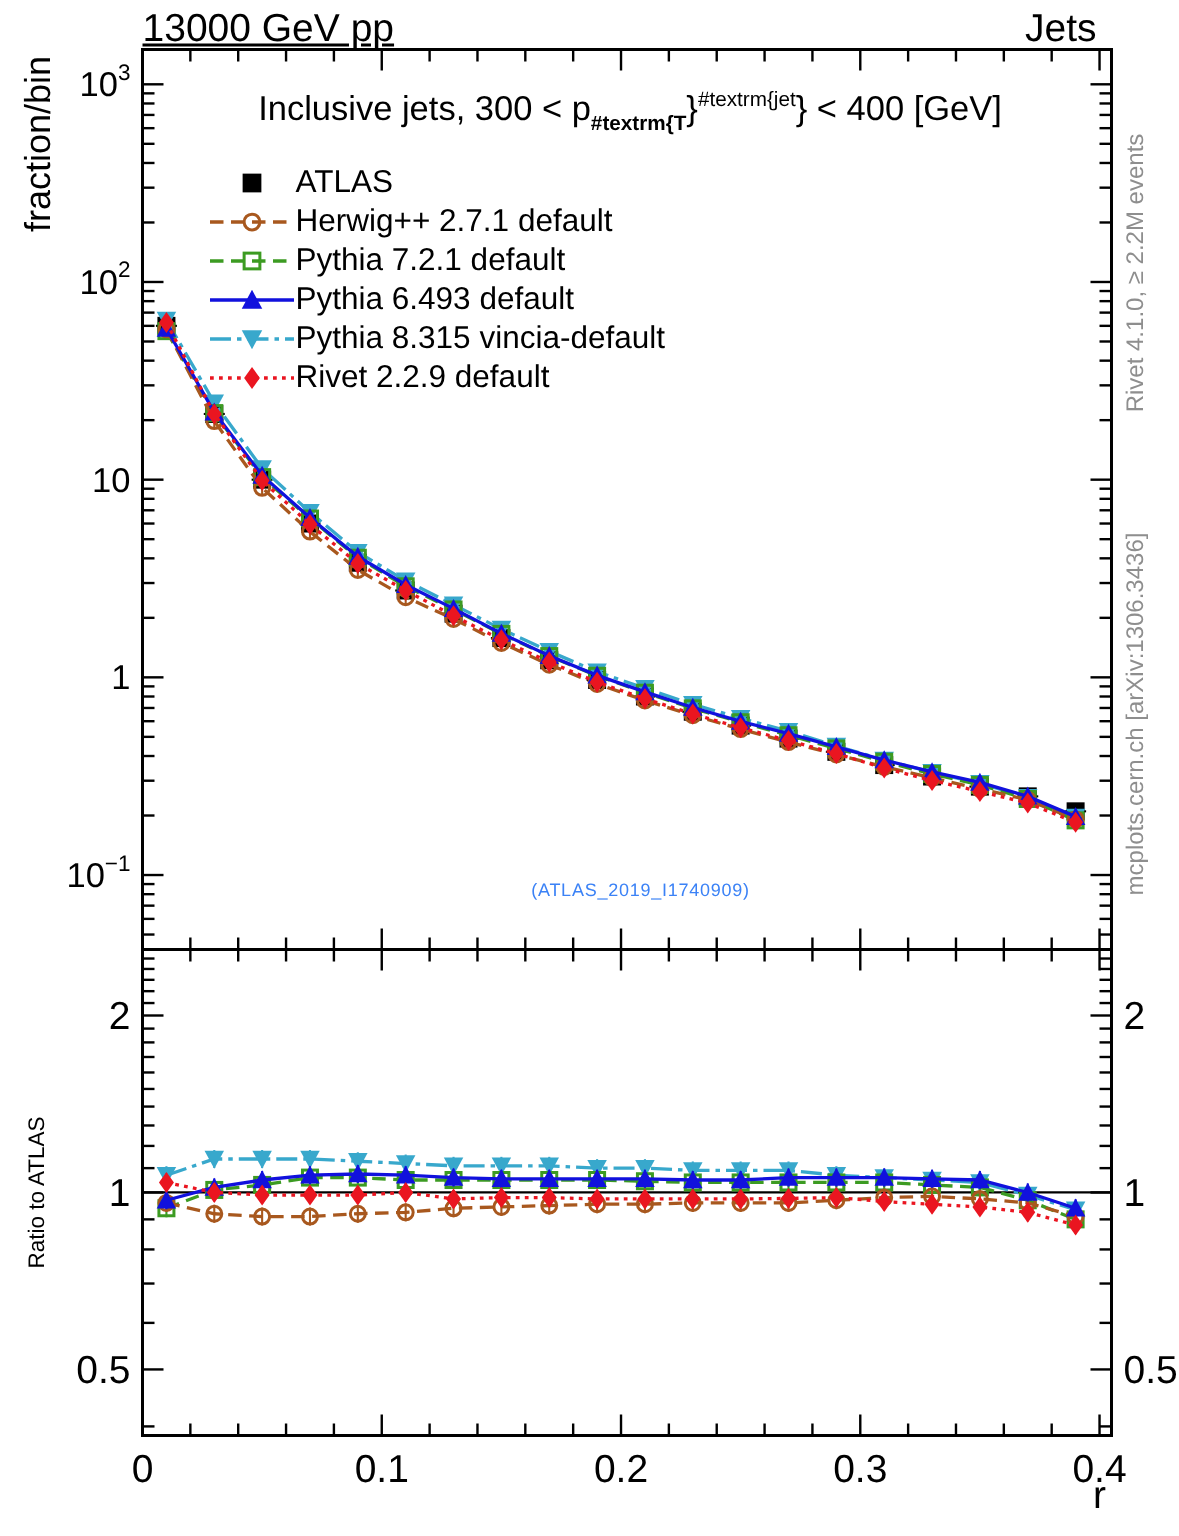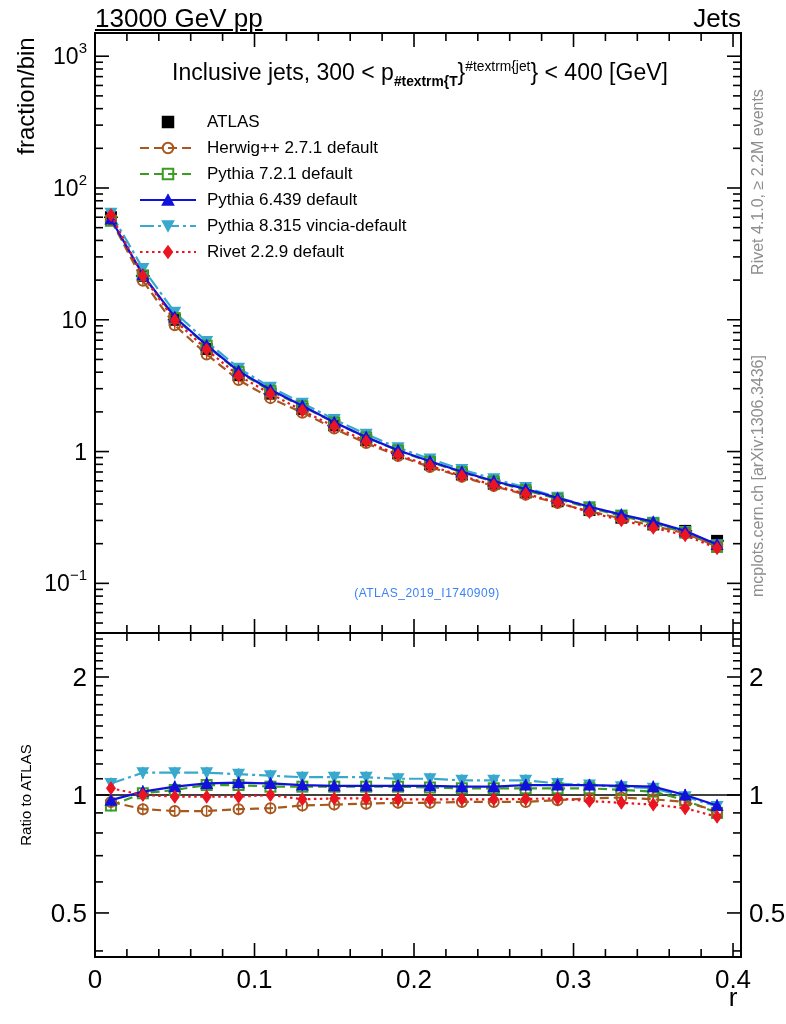--- a/index.html
+++ b/index.html
@@ -1,27 +1,27 @@
 <!DOCTYPE html>
 <html><head>
 <meta charset="utf-8">
 <style>
   html,body{margin:0;padding:0;background:#fff;}
   .canvas{position:relative;width:786px;height:1024px;background:#fff;overflow:hidden;
           font-family:"Liberation Sans",sans-serif;color:#000;}
   .abs{position:absolute;white-space:nowrap;}
   .hdr{font-size:26px;top:3px;}
   .hdr-left{left:95px;text-decoration:underline;}
-  .hdr-right{right:45px;}
+  .hdr-right{right:55px;}
   .plot-title{left:420px;top:74px;transform:translate(-50%,-50%);font-size:23px;}
   .plot-title .sub{font-size:0.60em;vertical-align:-0.45em;font-weight:bold;}
   .plot-title .sup{font-size:0.60em;vertical-align:0.70em;}
   .legend{left:139px;top:109px;}
   .legend-row{display:flex;align-items:center;height:26px;}
-  .legend-label{font-size:17px;margin-left:10px;}
+  .legend-label{font-size:21px;}
   .watermark{left:427px;top:593px;transform:translate(-50%,-50%);
              font-size:12px;color:#3b82f6;letter-spacing:0.5px;}
   .rot{transform:translate(-50%,-50%) rotate(-90deg);}
   .ylabel-main{left:26px;top:96px;font-size:24px;}
   .ylabel-ratio{left:25px;top:795px;font-size:15px;}
   .side-txt{color:#8e8e8e;font-size:16px;}
   .side-top{left:758px;top:182px;}
   .side-bottom{left:758px;top:476px;}
   .xlabel{left:733px;top:997px;transform:translate(-50%,-50%);font-size:26px;}
   svg text{font-family:"Liberation Sans",sans-serif;}
@@ -753,21 +753,21 @@
           <line x1="1" y1="11" x2="57" y2="11" stroke="#3C9B22" stroke-width="2.2" stroke-dasharray="9 5"></line>
           <rect x="23.75" y="5.75" width="10.5" height="10.5" fill="none" stroke="#3C9B22" stroke-width="2"></rect>
         </svg>
         <span class="legend-label">Pythia 7.2.1 default</span>
       </div>
       <div class="legend-row">
         <svg width="58" height="22">
           <line x1="1" y1="11" x2="57" y2="11" stroke="#1111DD" stroke-width="2.2"></line>
           <polygon points="22.175,16.775 35.825,16.775 29,4.175" fill="#1111DD"></polygon>
         </svg>
-        <span class="legend-label">Pythia 6.439 default</span>
+        <span class="legend-label">Pythia 6.493 default</span>
       </div>
       <div class="legend-row">
         <svg width="58" height="22">
           <line x1="1" y1="11" x2="57" y2="11" stroke="#38A8CC" stroke-width="2.2" stroke-dasharray="14 4 3 4"></line>
           <polygon points="22.175,5.225 35.825,5.225 29,17.825" fill="#38A8CC"></polygon>
         </svg>
         <span class="legend-label">Pythia 8.315 vincia-default</span>
       </div>
       <div class="legend-row">
         <svg width="58" height="22">

